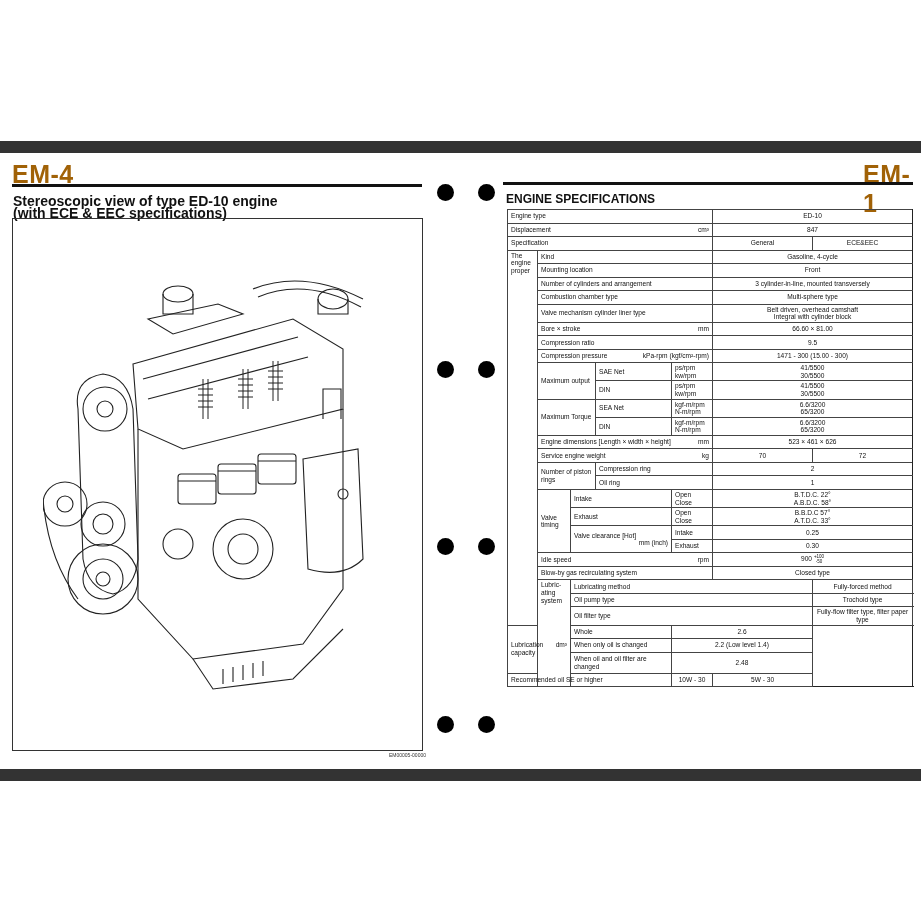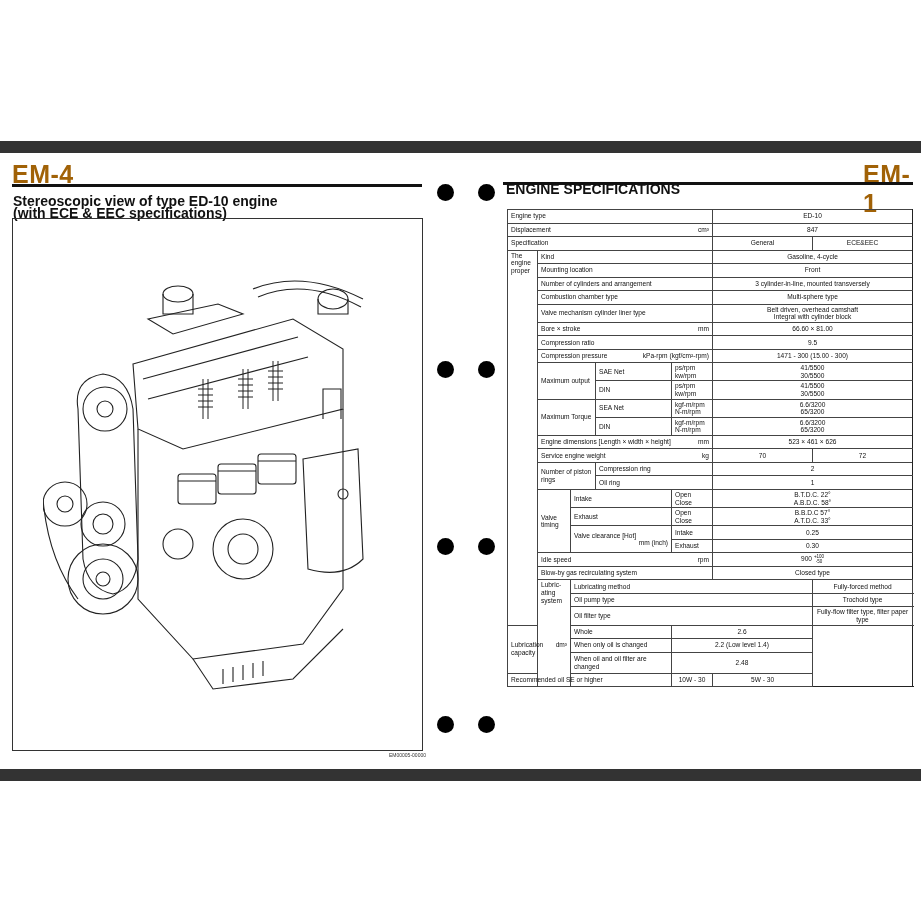--- a/index.html
+++ b/index.html
@@ -6,21 +6,21 @@
   body{width:921px;height:921px;background:#ffffff;position:relative;overflow:hidden;font-family:"Liberation Sans",sans-serif;color:#111;}
   .bar{position:absolute;left:0;width:921px;background:#333333;}
   .bar.top{top:141px;height:12px;}
   .bar.bottom{top:769px;height:12px;}
   .page-id{position:absolute;font-weight:bold;font-size:25px;letter-spacing:0.5px;color:#a16207;}
   .rule{position:absolute;height:3px;background:#111;}
   .caption{position:absolute;left:13px;top:195px;font-weight:bold;font-size:14px;line-height:12px;}
   .figure-box{position:absolute;left:12px;top:218px;width:411px;height:533px;border:1px solid #333;box-sizing:border-box;overflow:hidden;}
   .figure-code{position:absolute;left:389px;top:752px;font-size:5px;color:#333;}
   .hole{position:absolute;width:17px;height:17px;border-radius:50%;background:#000;}
-  .spec-title{position:absolute;left:506px;top:181px;font-weight:bold;font-size:14px;}
+  .spec-title{position:absolute;left:506px;top:192px;font-weight:bold;font-size:12px;}
   table.spec{position:absolute;left:507px;top:209px;width:405px;border-collapse:collapse;font-size:6.6px;line-height:7.6px;table-layout:fixed;}
   table.spec td{border:1px solid #444;padding:1px 3px;vertical-align:middle;height:10.5px;}
   table.spec td.v{text-align:center;}
   .unit{float:right;}
   .outer{border:1.5px solid #222;}
   svg.engine{position:absolute;left:30px;top:40px;}
 </style>
 </head>
 <body>
 

